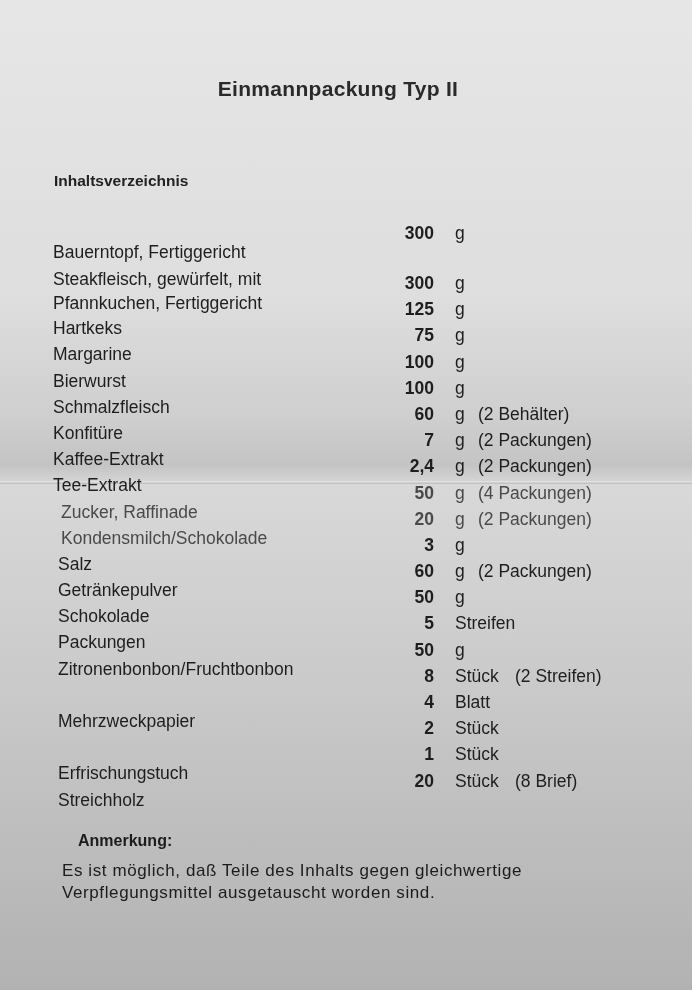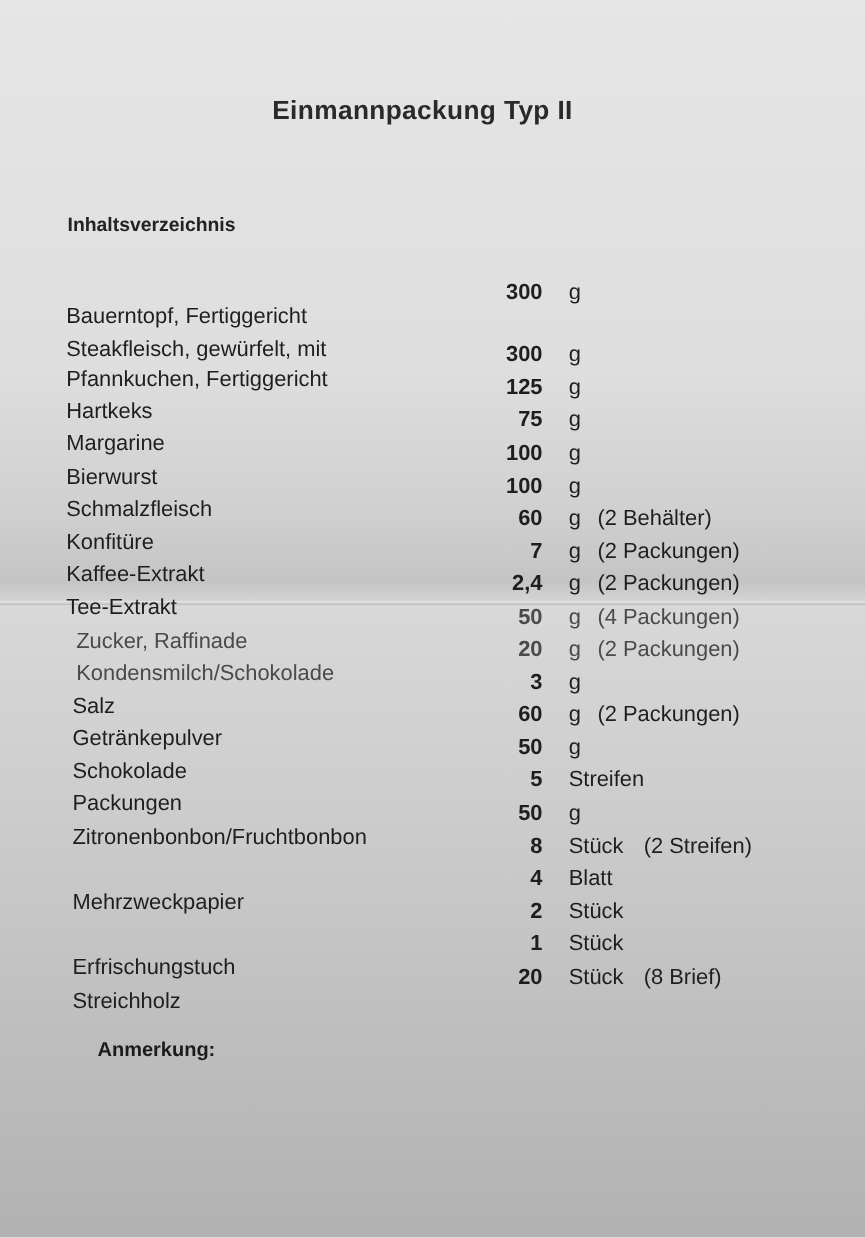--- a/index.html
+++ b/index.html
@@ -161,13 +161,14 @@
     </div>
     <div class="row wide-unit">
       <span class="name" style="left:58px">Streichholz</span>
       <span class="qty">20</span>
       <span class="unit">Stück</span>
       <span class="note">(8 Brief)</span>
     </div>
   </div>
 
   <div class="remark-heading">Anmerkung:</div>
+  <div class="remark-text">Es ist möglich, daß Teile des Inhalts gegen gleichwertige Verpflegungsmittel ausgetauscht worden sind.</div>
 </div>
 
 </body></html>

